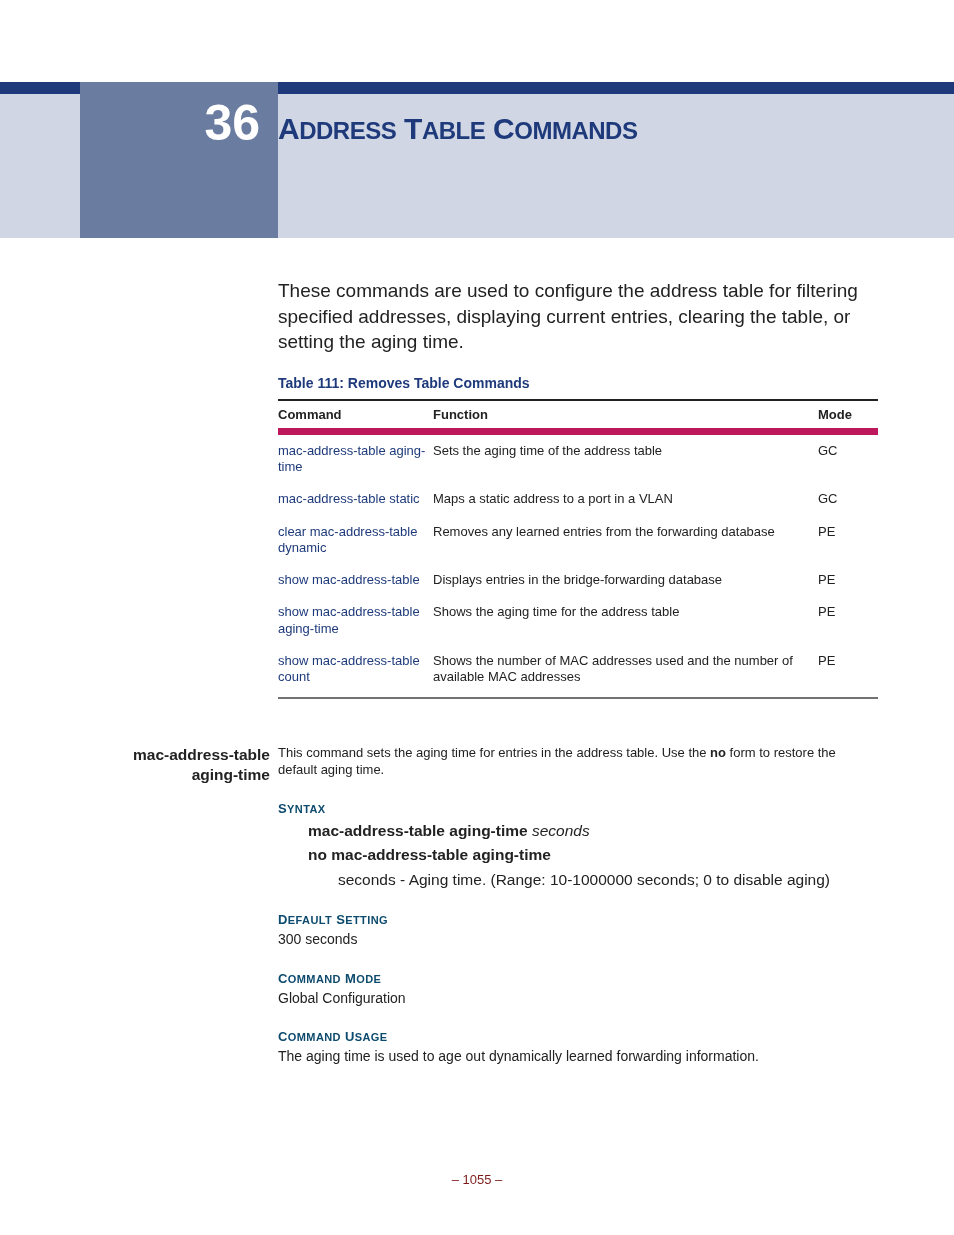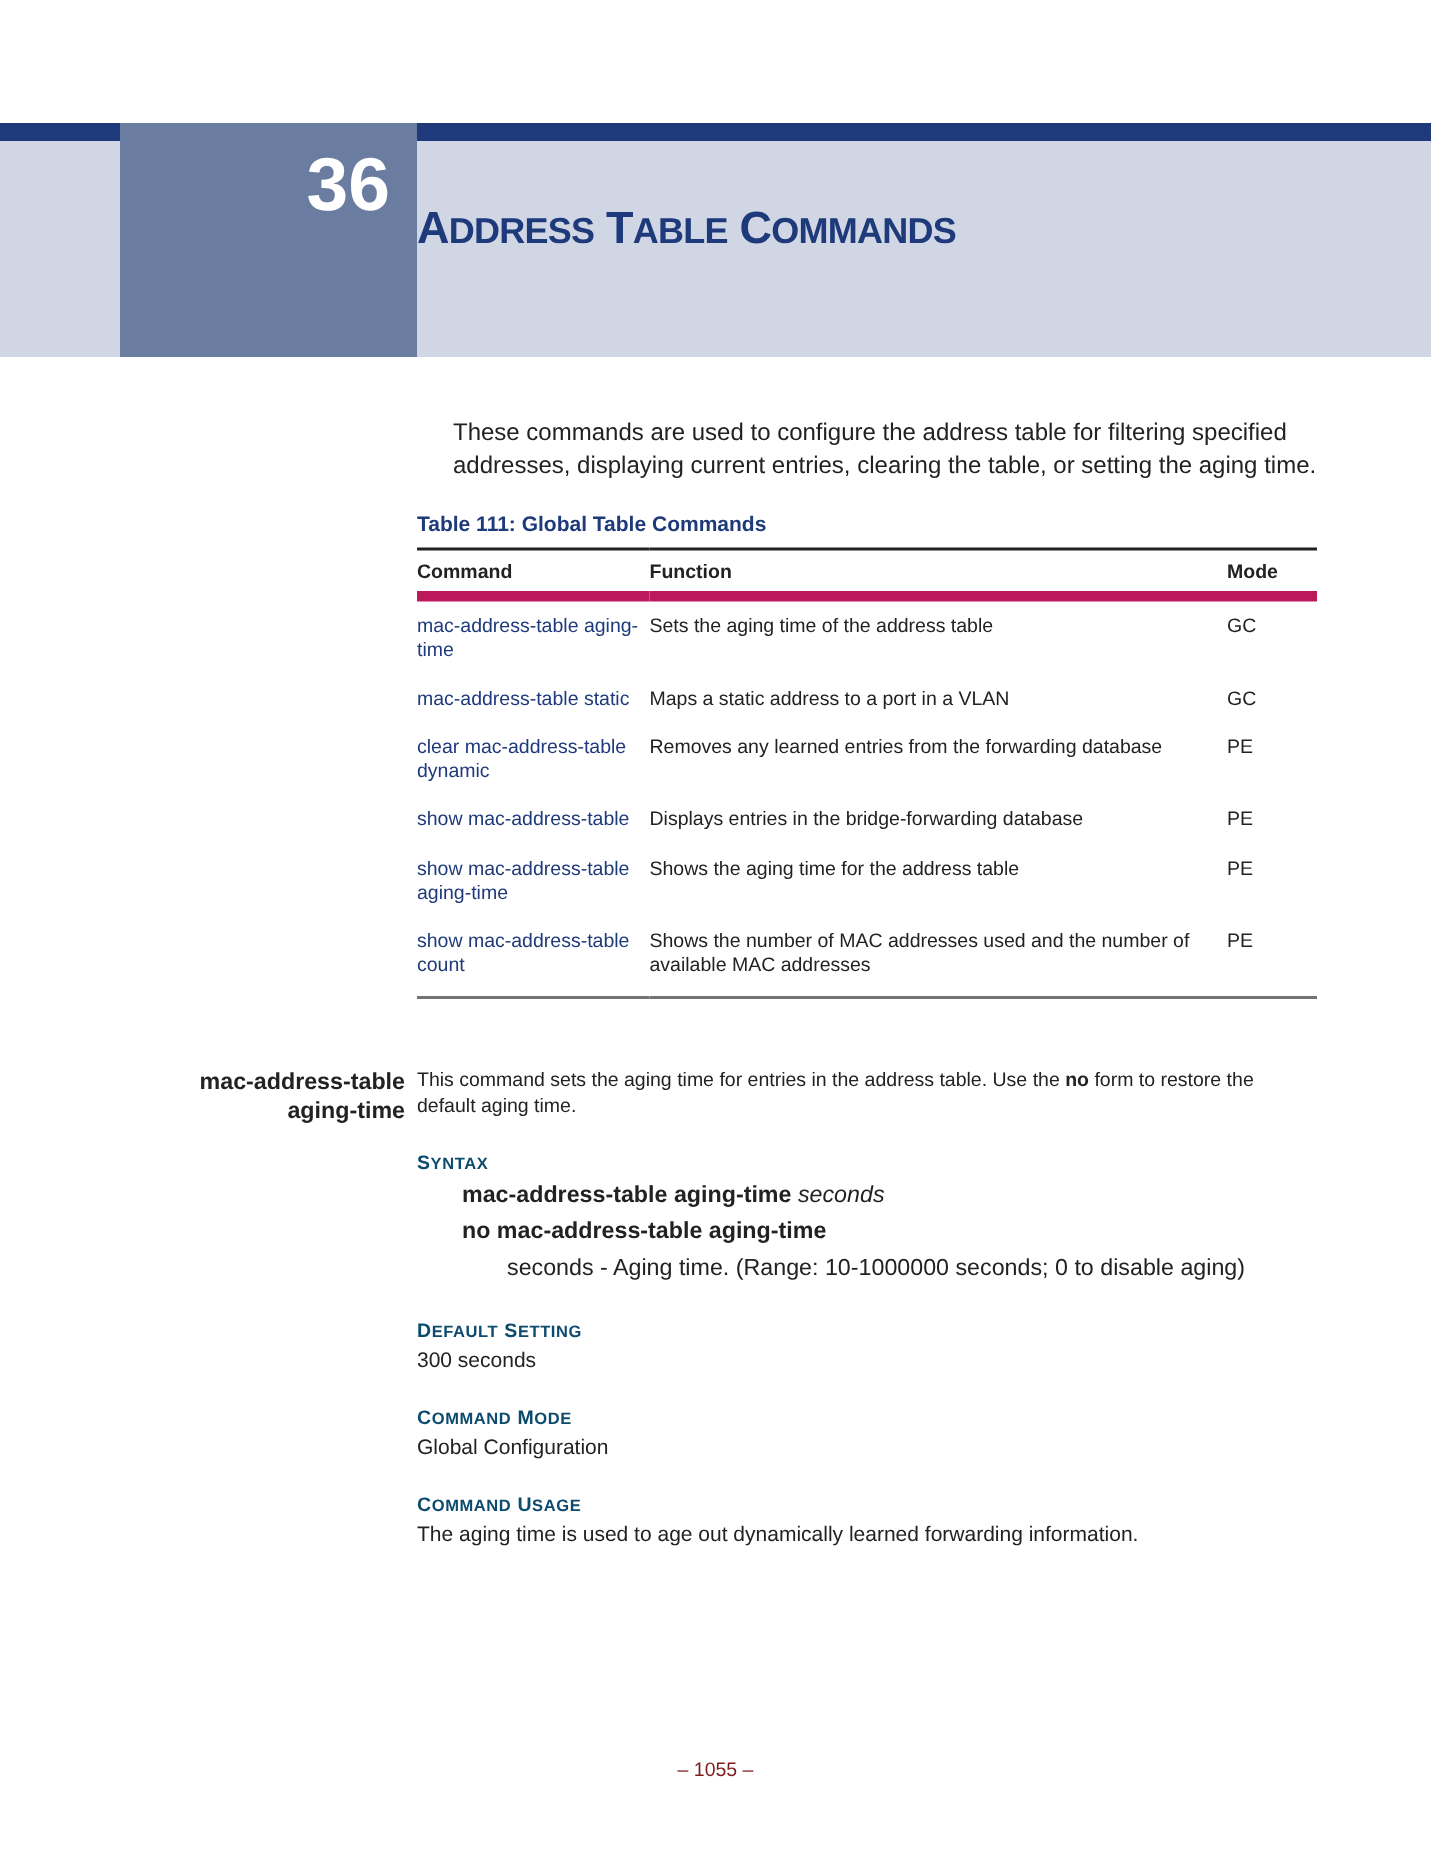--- a/index.html
+++ b/index.html
@@ -3,23 +3,23 @@
 <meta charset="utf-8">
 <style>
   * { box-sizing: border-box; margin: 0; padding: 0; }
   body { font-family: Verdana, Geneva, sans-serif; font-size: 14px; color: #222; background: #fff; width: 954px; height: 1235px; position: relative; }
   .page { width: 100%; height: 100%; }
   .top-banner { position: absolute; top: 82px; left: 0; right: 0; }
   .bar-dark { height: 12px; background: #1e3a7b; width: 100%; }
   .bar-light { height: 144px; background: #d0d6e4; width: 100%; position: relative; }
   .chap-block { position: absolute; left: 80px; top: -12px; width: 198px; height: 156px; background: #6a7da0; color: #fff; display: flex; align-items: flex-start; justify-content: flex-end; padding: 12px 18px 0 0; text-align: center; }
   .chap-num { font-size: 50px; font-weight: bold; font-family: Verdana, Geneva, sans-serif; }
-  .chap-title { position: absolute; left: 278px; top: 18px; font-size: 30px; font-weight: bold; color: #1e3a7b; letter-spacing: -0.5px; margin-top: 24px; }
+  .chap-title { position: absolute; left: 278px; top: 18px; font-size: 30px; font-weight: bold; color: #1e3a7b; letter-spacing: -0.5px; }
   .content { position: absolute; top: 278px; left: 278px; width: 600px; }
-  .intro { font-size: 16px; line-height: 1.35; margin-bottom: 20px; color: #222; margin-left: 24px; }
+  .intro { font-size: 19px; line-height: 1.35; margin-bottom: 20px; color: #222; }
   .tbl-caption { font-size: 14px; font-weight: bold; color: #1e3a7b; margin-bottom: 8px; }
   table.cmd { width: 100%; border-collapse: collapse; font-size: 13px; }
   table.cmd thead th { text-align: left; font-weight: bold; padding: 6px 6px 6px 0; border-top: 2px solid #222; border-bottom: 7px solid #be185d; }
   table.cmd tbody td { padding: 8px 6px 8px 0; vertical-align: top; line-height: 1.25; }
   table.cmd tbody tr:last-child td { border-bottom: 2px solid #737373; padding-bottom: 12px; }
   table.cmd th.c1, table.cmd td.c1 { width: 155px; }
   table.cmd th.c3, table.cmd td.c3 { width: 60px; }
   .link { color: #1e3a7b; text-decoration: none; }
   .section { margin-top: 46px; }
   .side-label { position: absolute; left: -182px; width: 174px; text-align: right; font-weight: bold; font-size: 15.5px; color: #222; line-height: 1.25; }
@@ -46,21 +46,21 @@
         <span>A</span><span style="font-size:24px">DDRESS</span>
         <span>T</span><span style="font-size:24px">ABLE</span>
         <span>C</span><span style="font-size:24px">OMMANDS</span>
       </div>
     </div>
   </div>
 
   <div class="content">
     <p class="intro">These commands are used to configure the address table for filtering specified addresses, displaying current entries, clearing the table, or setting the aging time.</p>
 
-    <div class="tbl-caption">Table 111: Global Table Commands</div>
+    <div class="tbl-caption">Table 111: Removes Table Commands</div>
     <table class="cmd">
       <thead>
         <tr>
           <th class="c1">Command</th>
           <th class="c2">Function</th>
           <th class="c3">Mode</th>
         </tr>
       </thead>
       <tbody>
         <tr>

